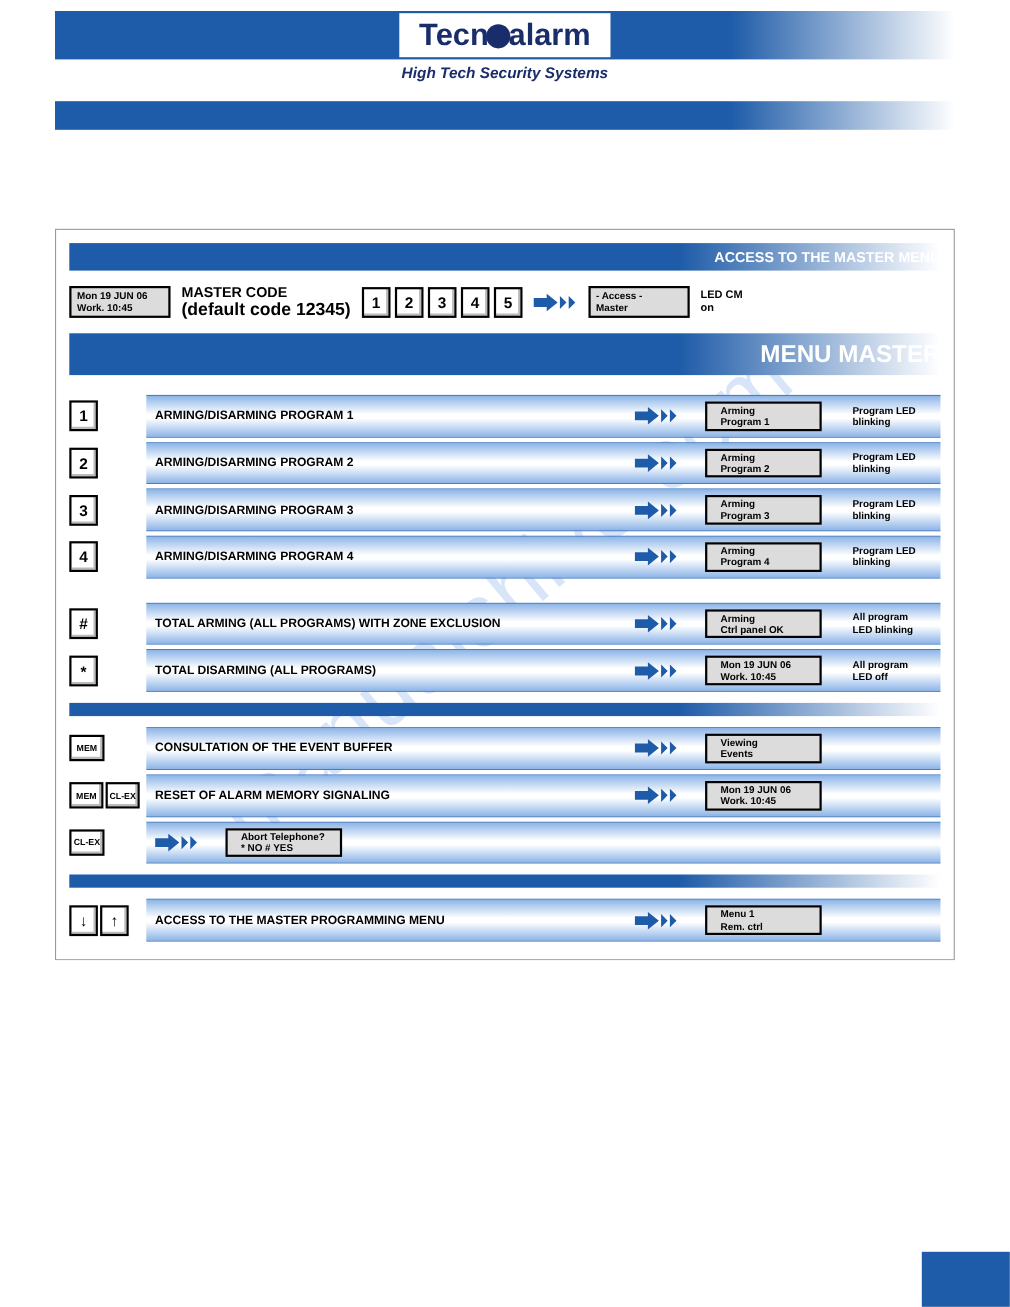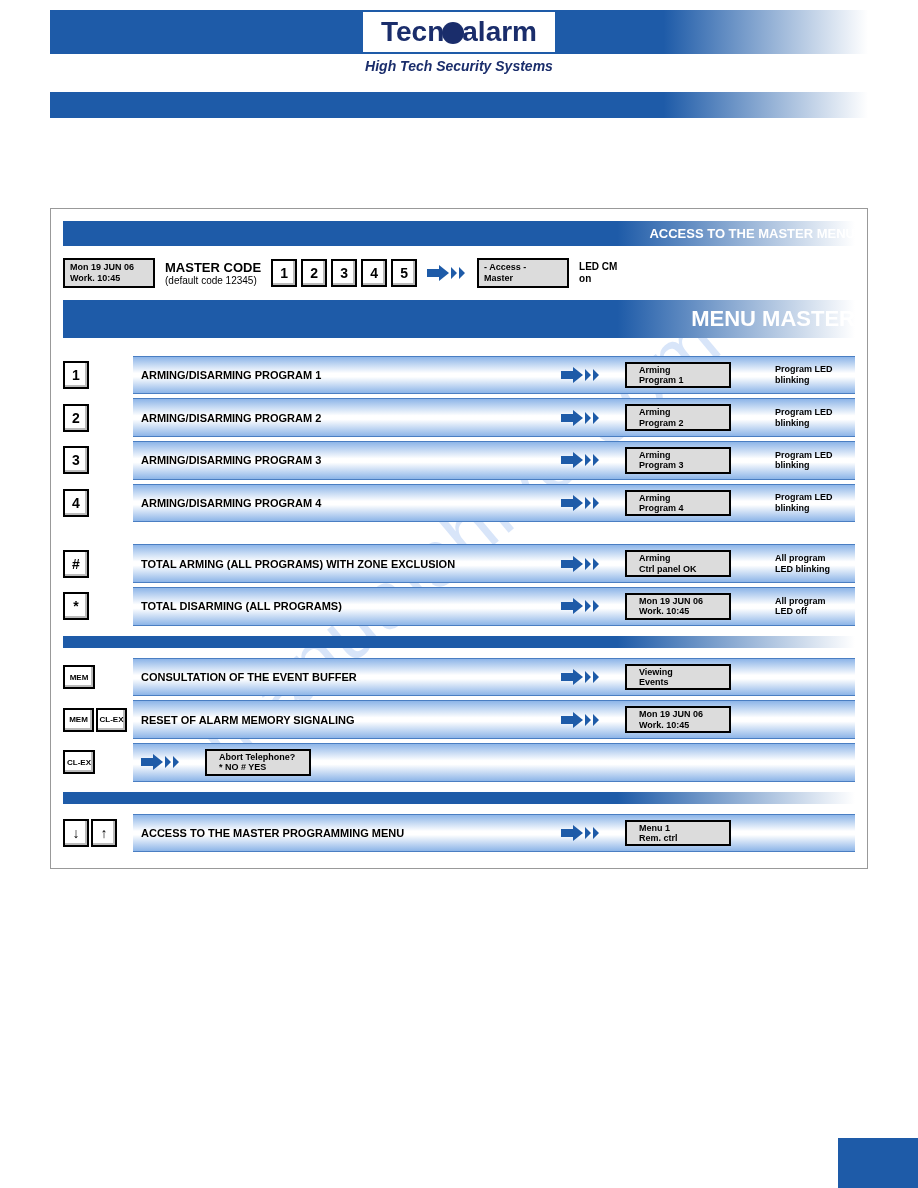--- a/index.html
+++ b/index.html
@@ -93,22 +93,22 @@
     font-size: 9px;
     font-weight: bold;
     line-height: 1.2;
     min-width: 78px;
   }
   .master-code-label {
     font-size: 13px;
     font-weight: bold;
   }
   .master-code-sub {
-    font-size: 10px;
-    font-weight: normal;
+    font-size: 16px;
+    font-weight: bold;
   }
   .keypad-key {
     border: 2px solid #000;
     background: #fff;
     width: 22px;
     height: 24px;
     display: inline-flex;
     align-items: center;
     justify-content: center;
     font-weight: bold;
@@ -170,21 +170,20 @@
     padding: 1px 12px;
     min-width: 78px;
     line-height: 1.15;
   }
   .row-status {
     font-size: 9px;
     font-weight: bold;
     width: 72px;
     line-height: 1.2;
     padding-left: 4px;
-    margin-left: 16px;
   }
   .section-gap {
     height: 14px;
   }
   .divider-strip {
     height: 12px;
     background: linear-gradient(to right, #1e5ba8 0%, #1e5ba8 70%, #fff 100%);
     margin: 10px 0;
     position: relative;
     z-index: 1;

